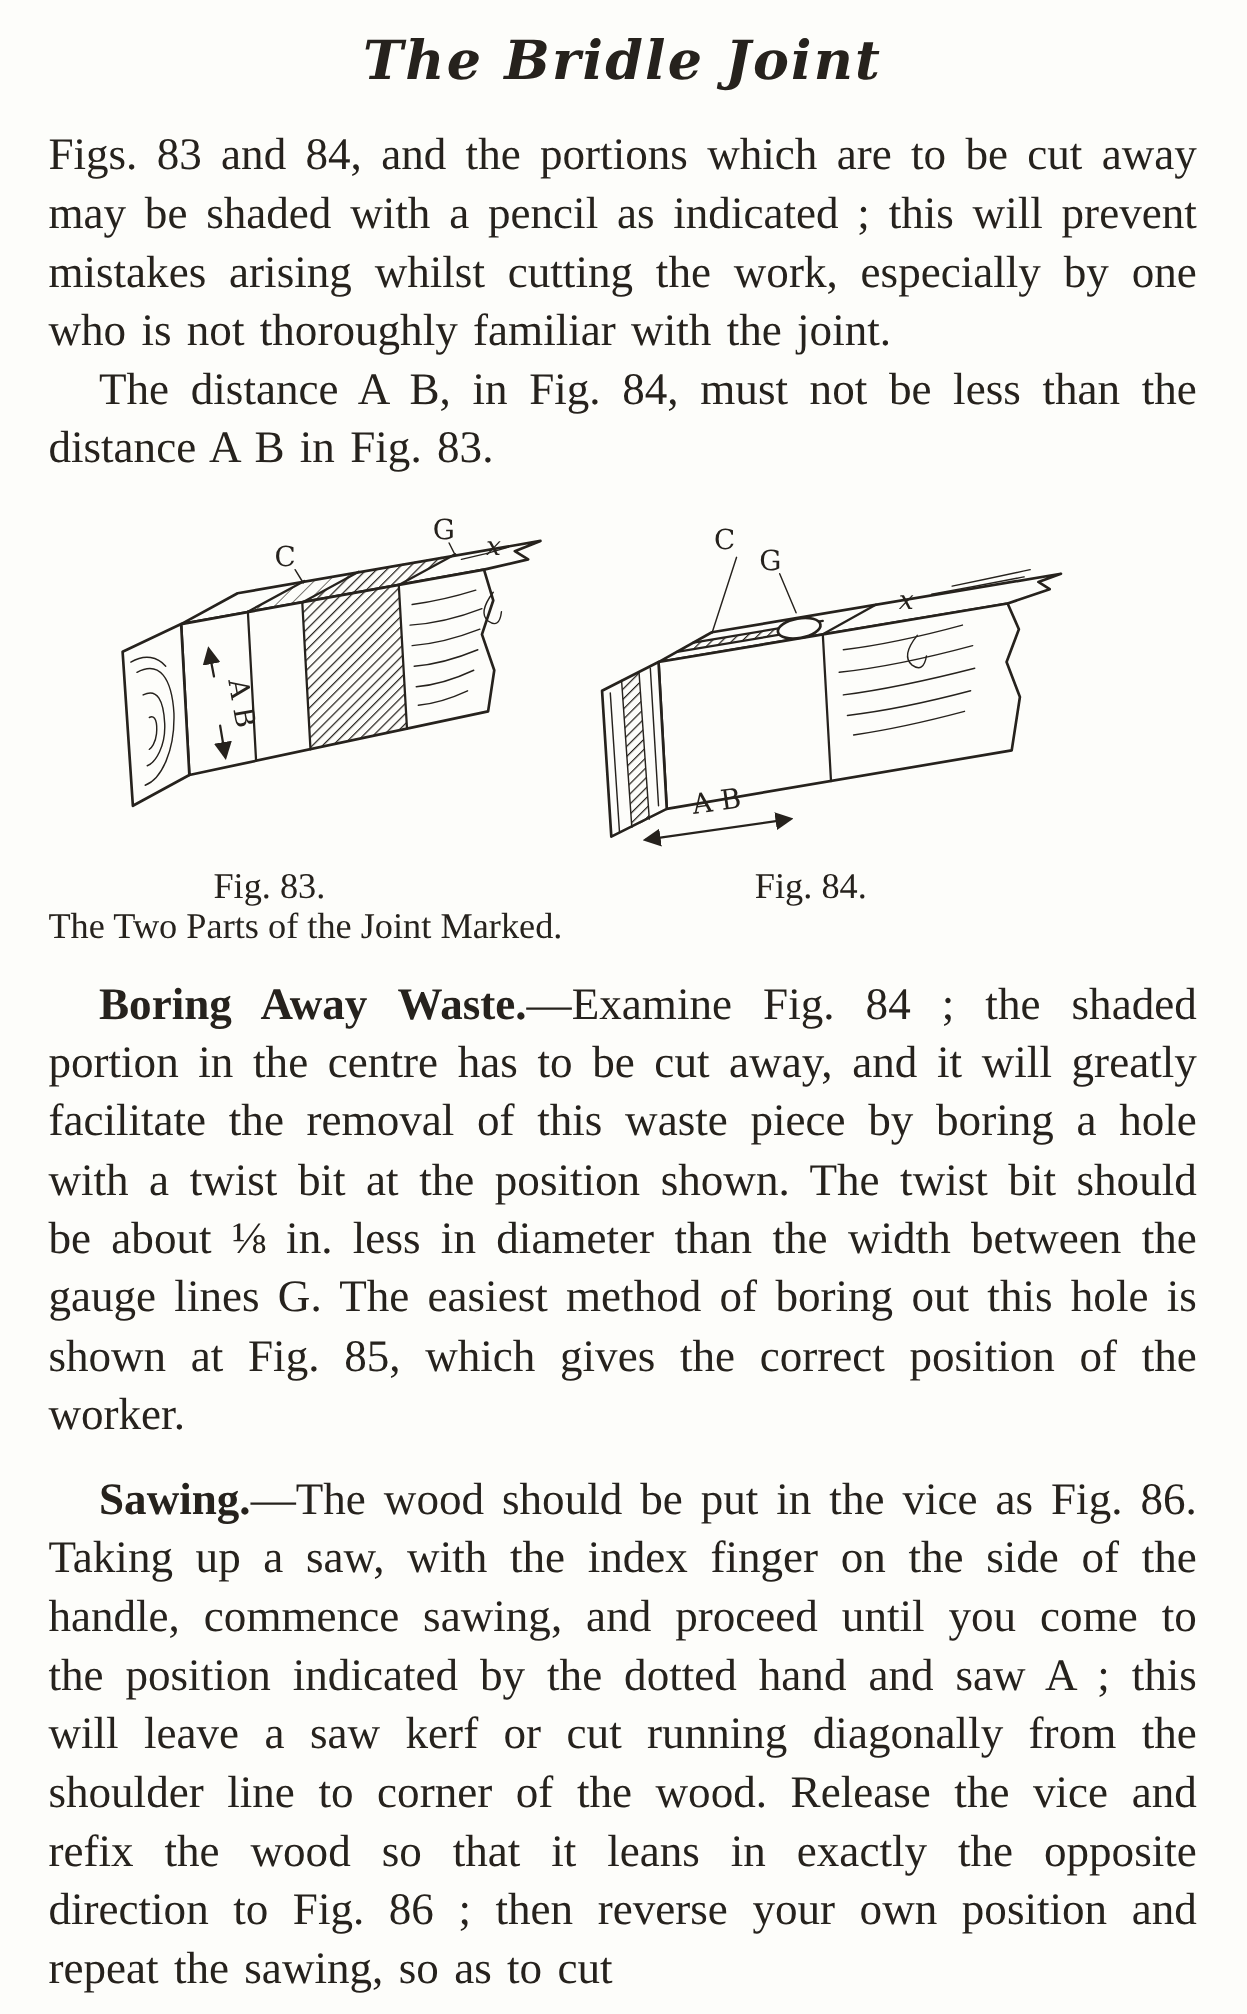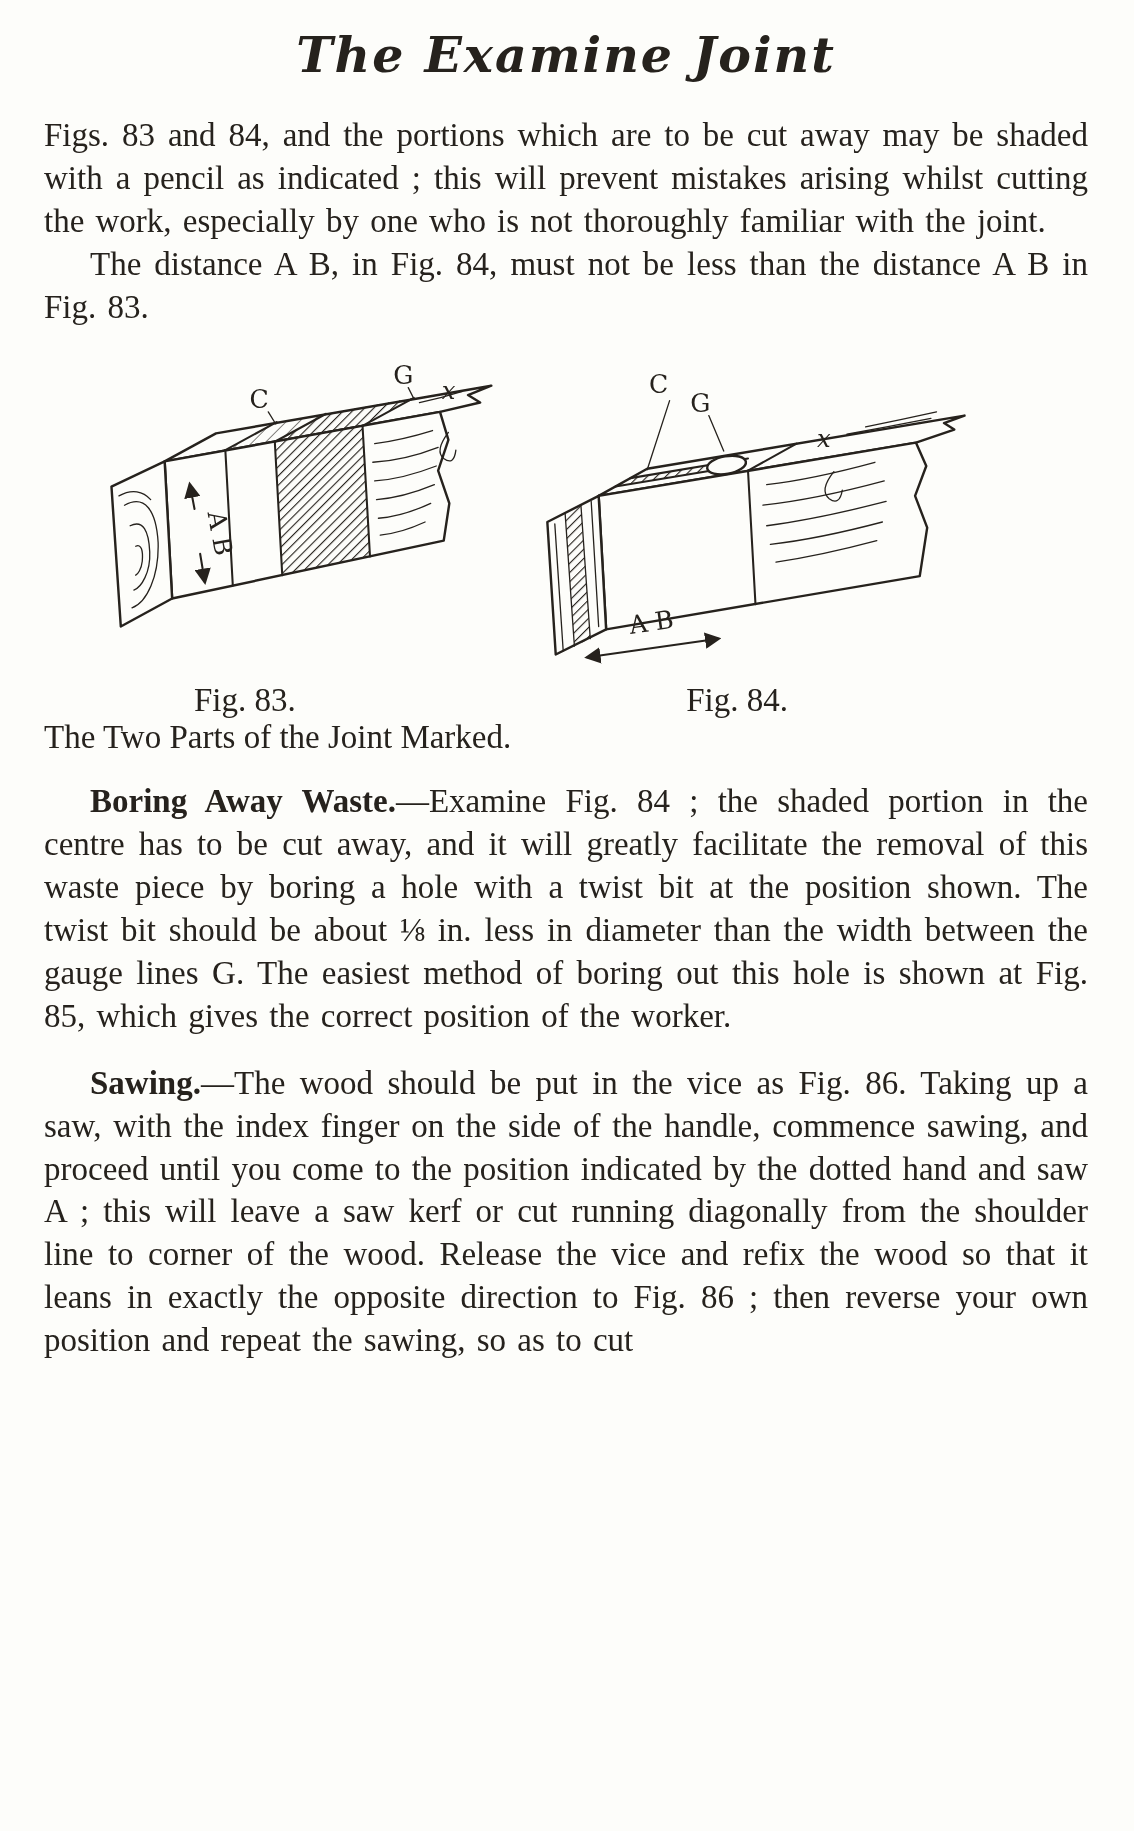--- a/index.html
+++ b/index.html
@@ -1,19 +1,19 @@
 <!DOCTYPE html>
 <html><head>
 <meta charset="utf-8">
 <style>
   html,body{margin:0;padding:0;}
   body{background:#d8d7d3;font-family:"Liberation Serif","DejaVu Serif",serif;}
   .page{position:relative;width:1134px;height:1831px;margin:0 auto;background:#fdfdfa;color:#26221d;padding:22px 46px 0 44px;box-sizing:border-box;overflow:hidden;}
   .title{font-family:"DejaVu Serif",serif;font-style:italic;font-weight:700;font-size:49px;text-align:center;margin:4px 0 30px;letter-spacing:2px;}
-  .par{font-size:33px;line-height:1.3;text-align:justify;word-spacing:0.09em;margin:0;}
+  .par{font-size:41px;line-height:1.3;text-align:justify;word-spacing:0.09em;margin:0;}
   .indent{text-indent:46px;font-family:Liberation Serif, serif;}
   .lead{font-weight:700;}
   .section{margin-top:24px;}
   .figure{margin:26px 0 4px;}
   .fig-svg{display:block;width:980px;margin:0 auto;}
   .fig-captions{display:flex;font-size:33px;margin-top:6px;}
   .cap-left{margin-left:150px;}
   .cap-right{margin-left:auto;margin-right:300px;text-align:right;}
   .fig-sub{text-align:left;font-size:33px;margin-top:0;}
   .footer{position:absolute;left:60px;right:60px;bottom:40px;height:42px;}
@@ -25,21 +25,21 @@
   .face{fill:#fdfdfa;stroke:#26221d;stroke-width:2.6;stroke-linejoin:round;}
   .thin{stroke:#26221d;fill:none;stroke-width:1.4;stroke-linecap:round;}
   .lbl{font-family:"DejaVu Serif",serif;font-size:27px;fill:#26221d;}
   .lbl-i{font-family:"DejaVu Serif",serif;font-style:italic;font-size:26px;fill:#26221d;}
 </style>
 </head>
 <body>
 
 <div class="page">
 
-  <h1 class="title">The Examine Joint</h1>
+  <h1 class="title">The Bridle Joint</h1>
 
   <p class="par">Figs. 83 and 84, and the portions which are to be cut away may be shaded with a pencil as indicated ; this will prevent mistakes arising whilst cutting the work, especially by one who is not thoroughly familiar with the joint.</p>
   <p class="par indent">The distance A B, in Fig. 84, must not be less than the distance A B in Fig. 83.</p>
 
   <figure class="figure" style="margin-left:0;margin-right:0;">
     <svg class="fig-svg" viewBox="0 0 1050 345" xmlns="http://www.w3.org/2000/svg">
       <defs>
         <pattern id="hatchDark" patternUnits="userSpaceOnUse" width="7" height="7" patternTransform="rotate(45)">
           <line x1="0" y1="0" x2="0" y2="7" stroke="#26221d" stroke-width="2.4"></line>
         </pattern>

